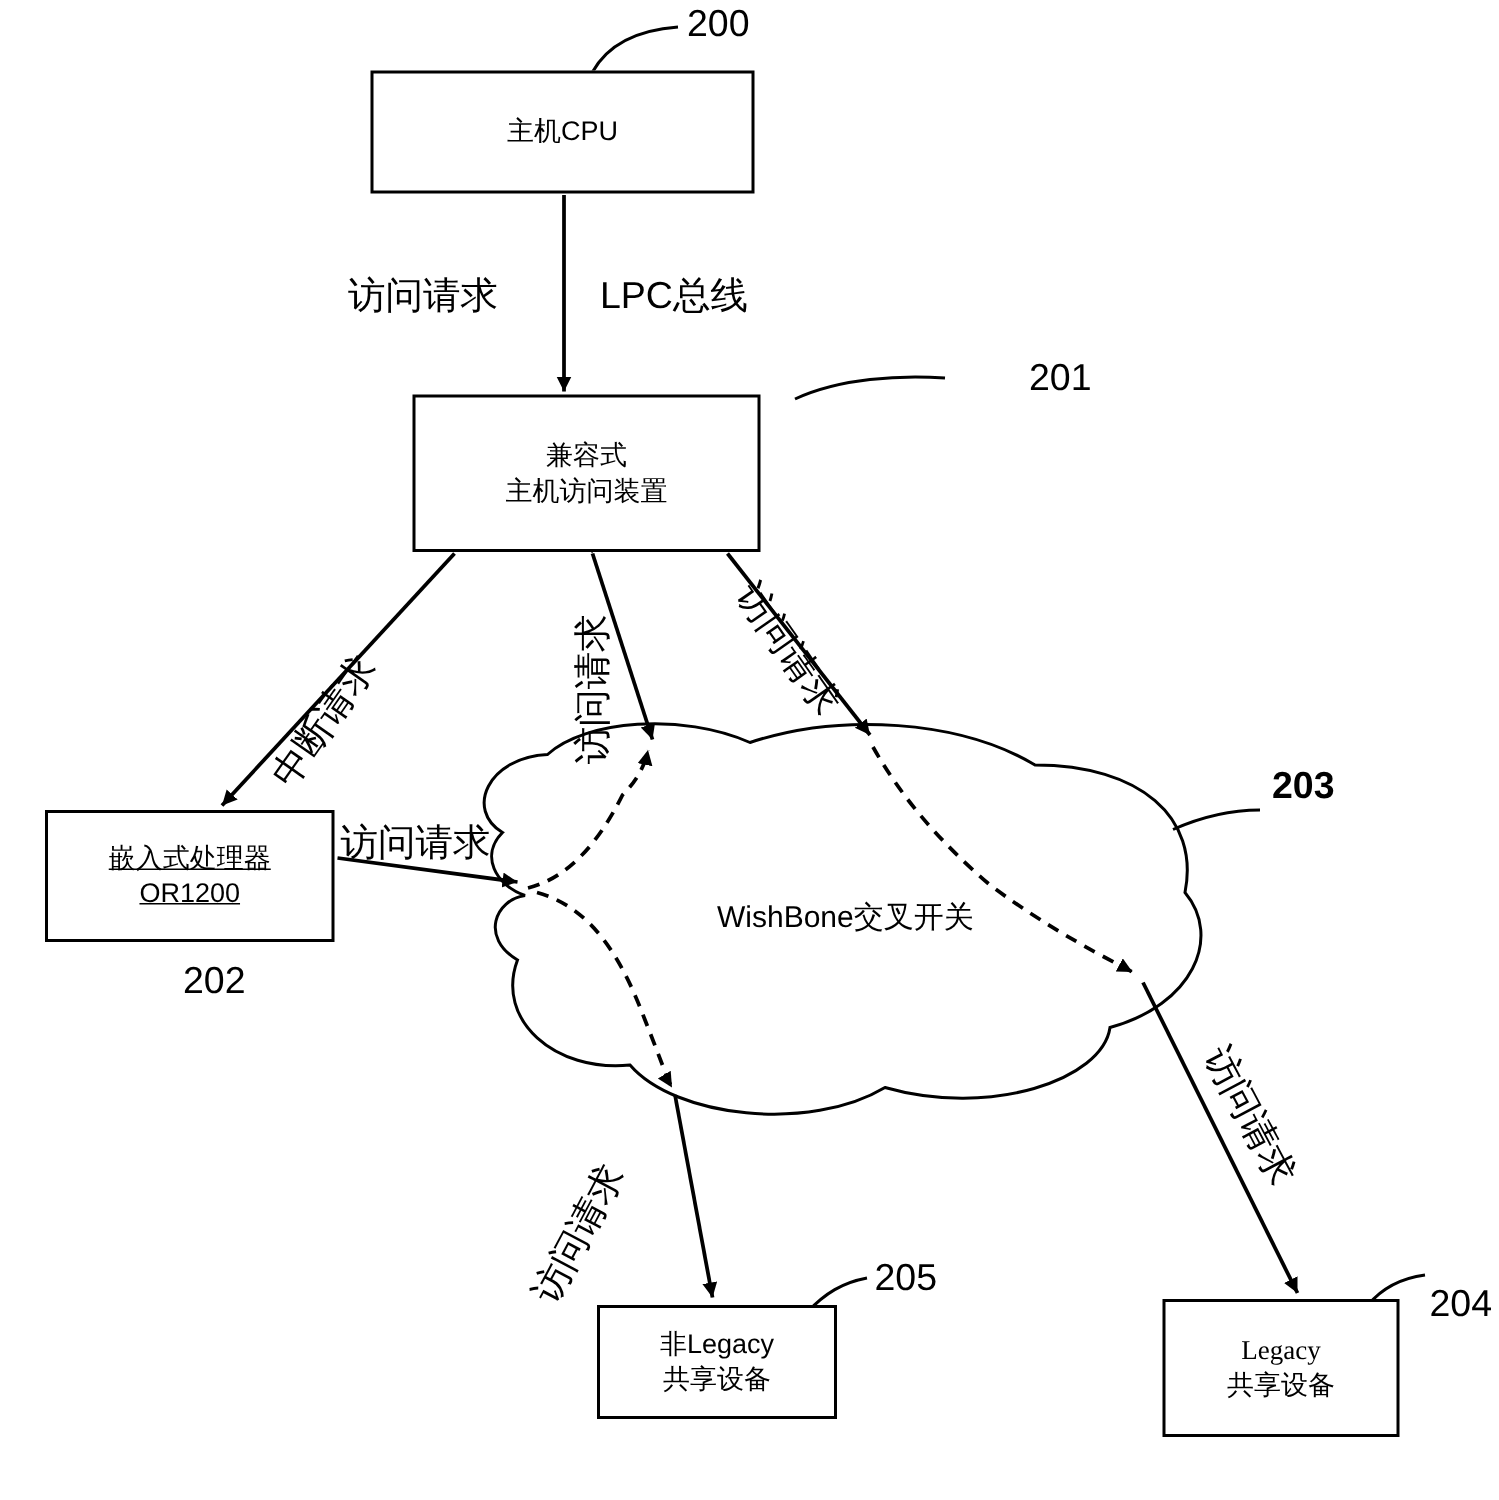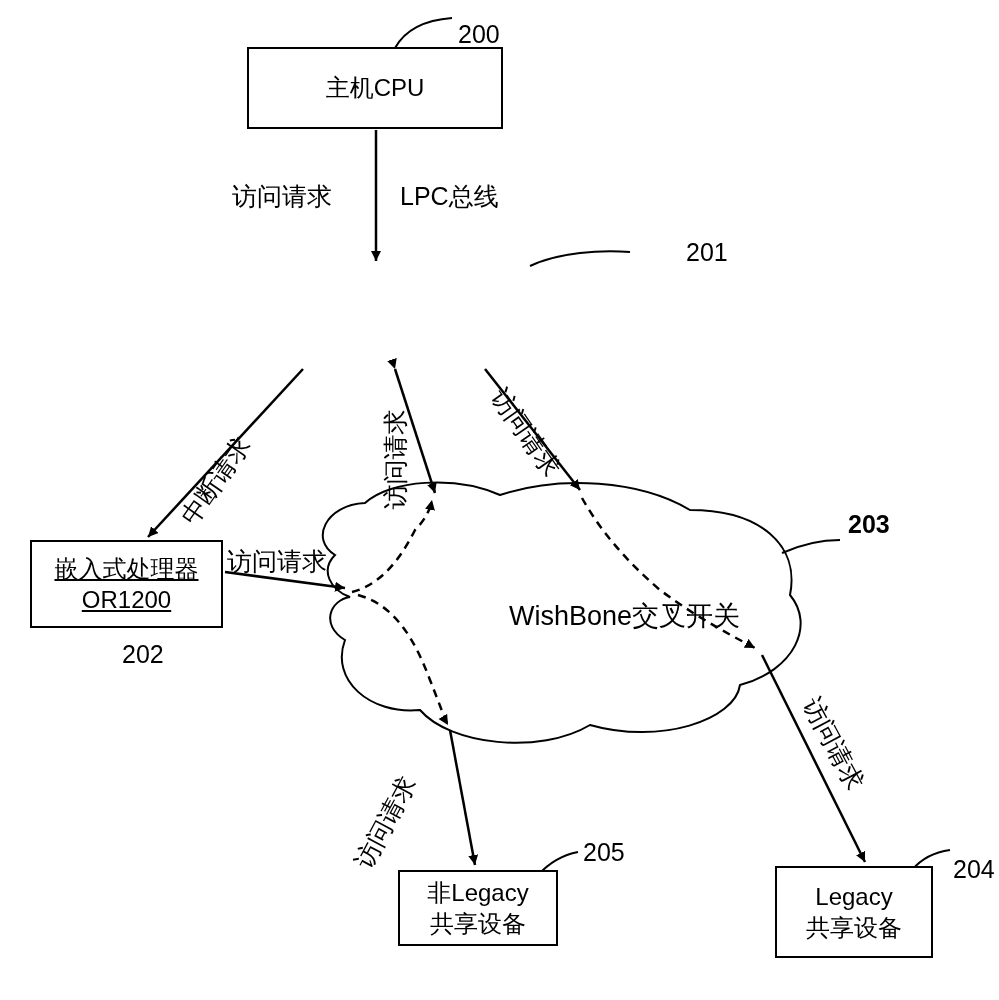--- a/index.html
+++ b/index.html
@@ -17,21 +17,21 @@
   }
   .box {
     position: absolute;
     border: 2px solid #000;
     background: #fff;
     display: flex;
     flex-direction: column;
     align-items: center;
     justify-content: center;
     text-align: center;
-    font-size: 24px;
+    font-size: 18px;
     line-height: 1.3;
   }
   .label {
     position: absolute;
     font-size: 25px;
     color: #000;
     white-space: nowrap;
   }
   .rot-ccw {
     transform: rotate(-55deg);
@@ -109,50 +109,54 @@
     <path d="M 352 592 C 380 585, 400 560, 415 530 C 425 520, 430 510, 432 500" fill="none" stroke="#000" stroke-width="2.5" stroke-dasharray="8 6" marker-end="url(#arrow)"></path>
 
     <path d="M 358 595 C 395 605, 415 640, 430 680 C 440 705, 445 720, 448 725" fill="none" stroke="#000" stroke-width="2.5" stroke-dasharray="8 6" marker-end="url(#arrow)"></path>
 
     <path d="M 582 498 C 600 530, 625 560, 660 590 C 700 620, 740 640, 755 648" fill="none" stroke="#000" stroke-width="2.5" stroke-dasharray="8 6" marker-end="url(#arrow)"></path>
   </svg>
 
   <div class="box" style="left:247px; top:47px; width:256px; height:82px;">
     <span>主机CPU</span>
   </div>
-  <div class="label" style="left:458px; top:2px;margin-top:18px;">200</div>
+  <div class="label" style="left:458px; top:2px;">200</div>
 
   <div class="label" style="left:232px; top:180px;">访问请求</div>
   <div class="label" style="left:400px; top:180px;">LPC总线</div>
 
+  <div class="box" style="left:275px; top:263px; width:232px; height:105px;">
+    <span>兼容式</span>
+    <span>主机访问装置</span>
+  </div>
   <div class="label" style="left:638px; top:238px;margin-left:48px;">201</div>
 
   <div class="label rot-ccw" style="left:187px; top:505px;">中断请求</div>
   <div class="label rot-v" style="left:395px; top:493px;">访问请求</div>
   <div class="label rot-cw" style="left:497px; top:375px;">访问请求</div>
 
   <div class="box" style="left:30px; top:540px; width:193px; height:88px;text-decoration:underline;">
     <span>嵌入式处理器</span>
     <span>OR1200</span>
   </div>
   <div class="label" style="left:108px; top:640px;margin-left:14px;">202</div>
 
   <div class="label" style="left:227px; top:545px;">访问请求</div>
 
-  <div class="label" style="left:478px; top:598px; font-size:27px;margin-left:31px;">WishBone交叉开关</div>
+  <div class="label" style="left:478px; top:598px; font-size:20px;">WishBone交叉开关</div>
   <div class="label" style="left:848px; top:510px;font-weight:bold;">203</div>
 
   <div class="label rot-ccw62" style="left:362px; top:850px;">访问请求</div>
   <div class="label rot-cw62" style="left:810px; top:683px;">访问请求</div>
 
   <div class="box" style="left:398px; top:870px; width:160px; height:76px;">
     <span>非Legacy</span>
     <span>共享设备</span>
   </div>
   <div class="label" style="left:583px; top:838px;">205</div>
 
-  <div class="box" style="left:775px; top:866px; width:158px; height:92px;">
+  <div class="box" style="left:775px; top:866px; width:158px; height:92px;font-family:Liberation Serif, serif;">
     <span>Legacy</span>
     <span>共享设备</span>
   </div>
   <div class="label" style="left:953px; top:835px;margin-top:20px;">204</div>
 
 </div>
 
 </body></html>

